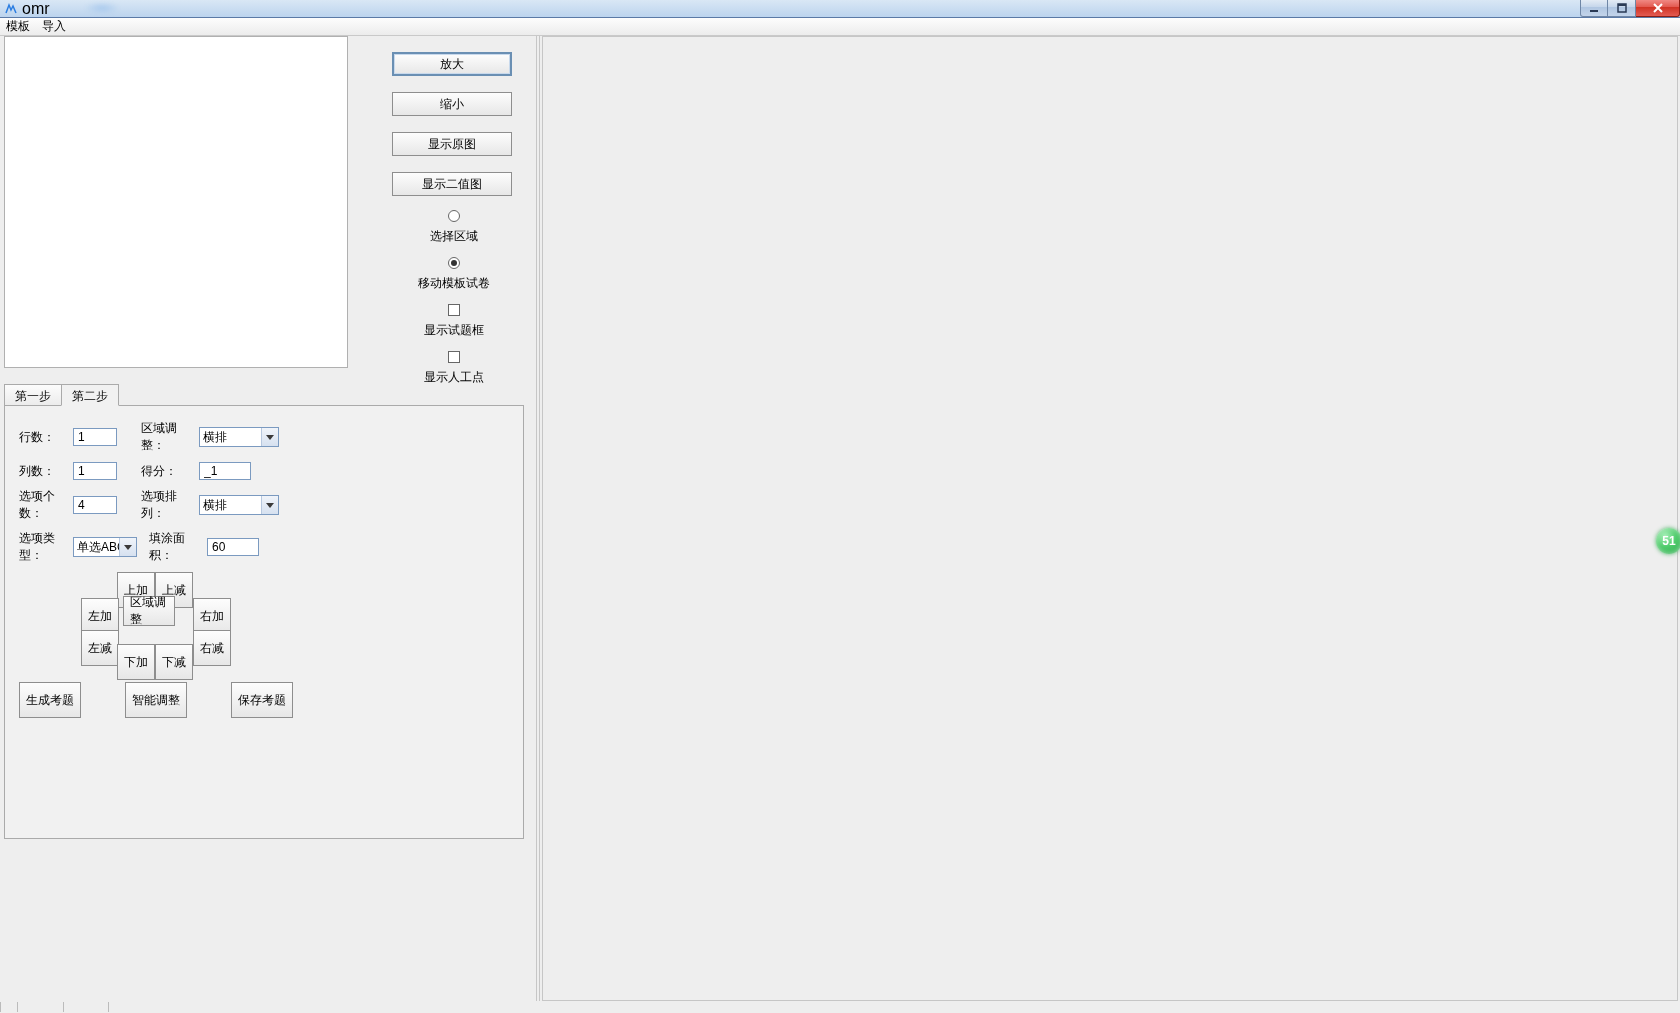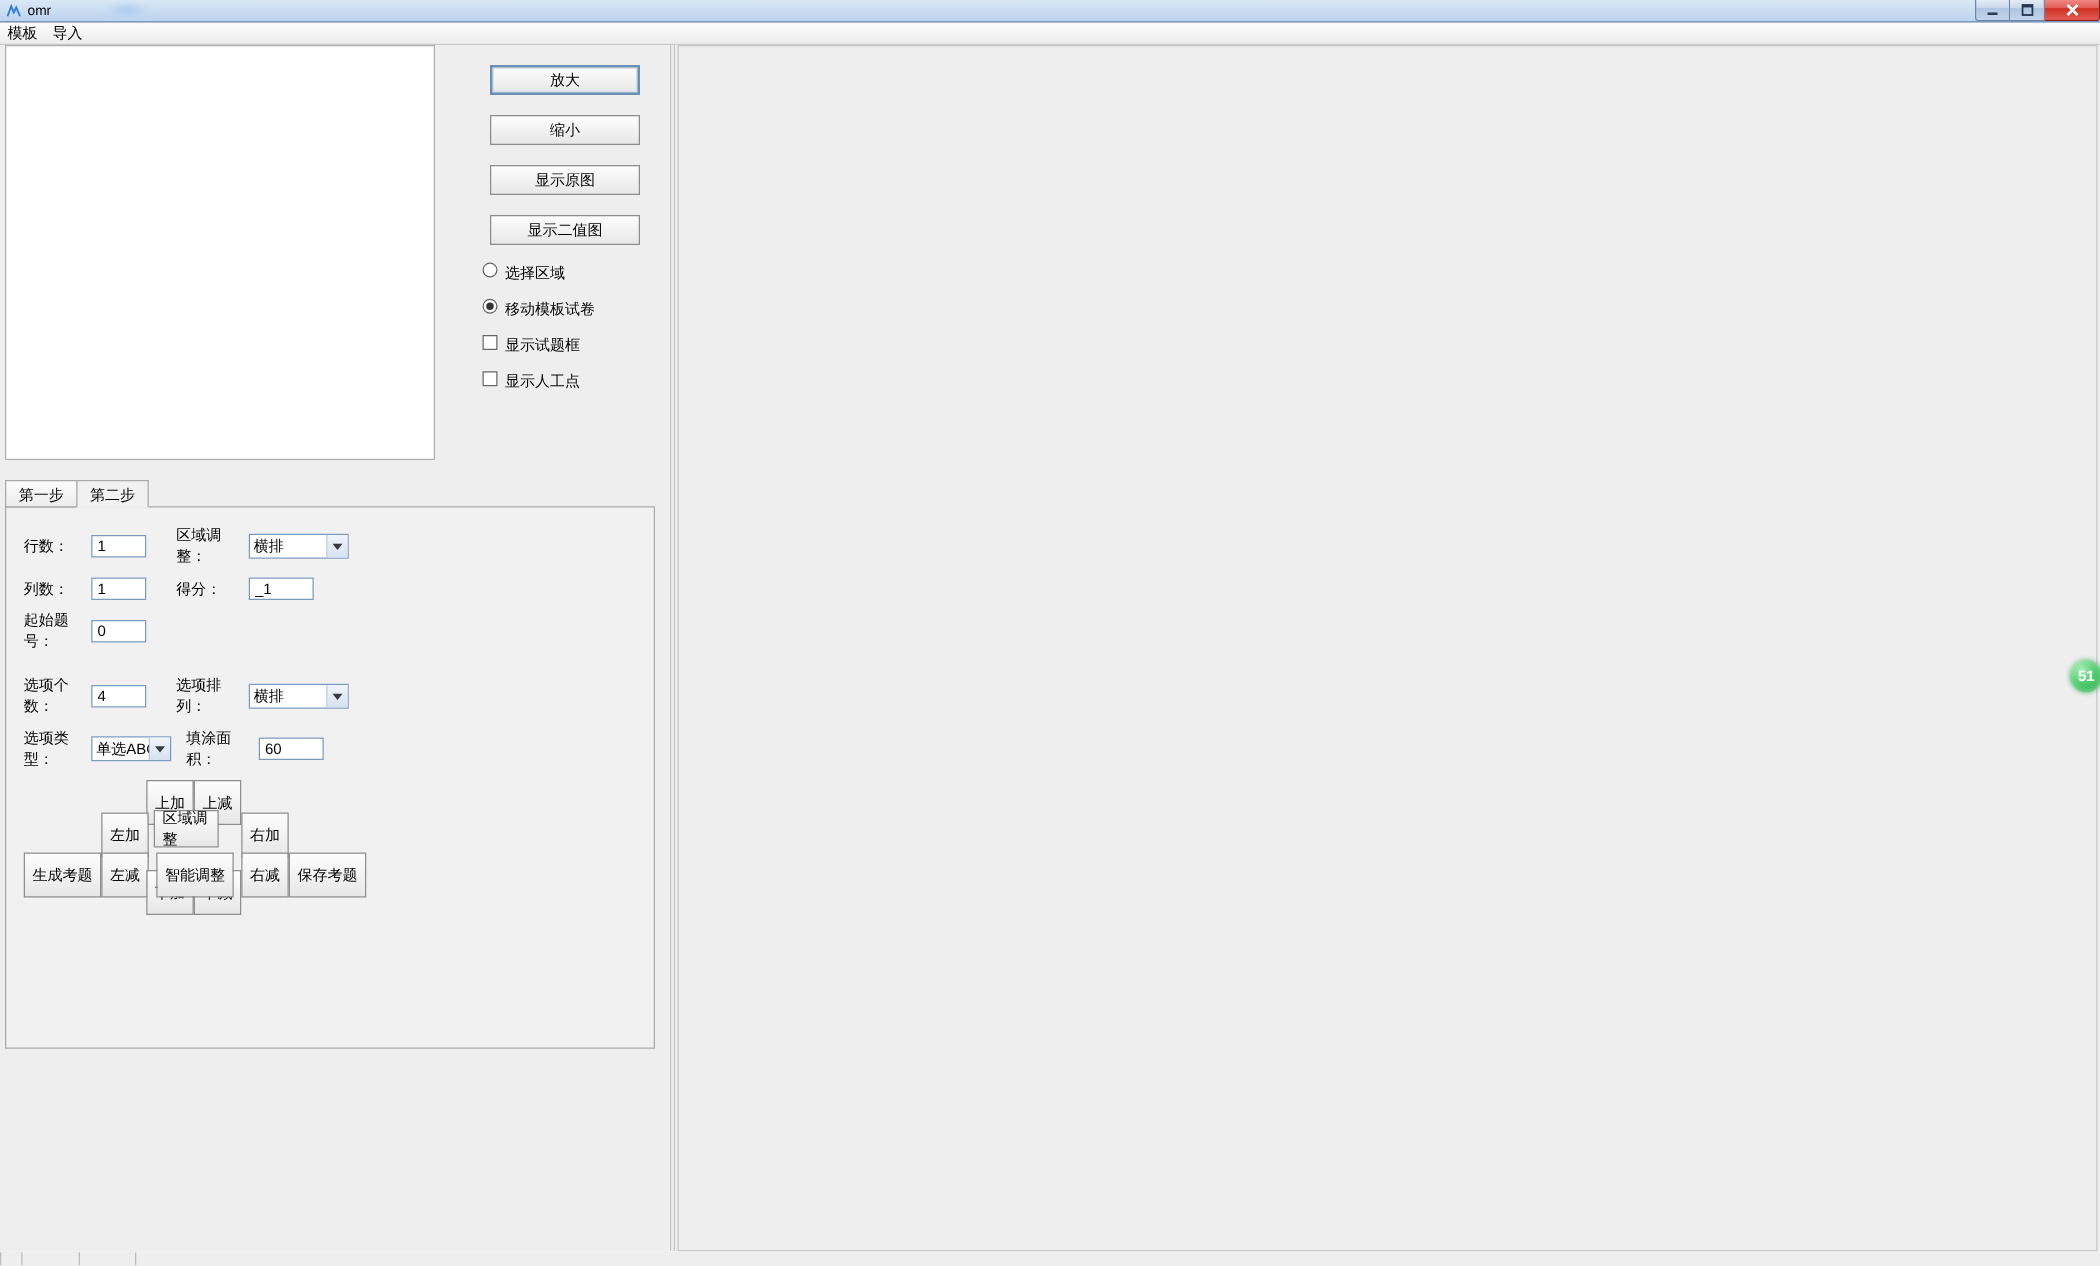--- a/index.html
+++ b/index.html
@@ -12,21 +12,21 @@
   border-bottom: 1px solid #5b7aa6;
   display: flex;
   align-items: center;
   position: relative;
   padding-left: 4px;
 }
 .titlebar .app-icon {
   width: 14px; height: 14px; margin-right: 4px;
   display: inline-flex; align-items: center; justify-content: center;
 }
-.titlebar .title { color: #000; font-size: 11px; text-align: center; }
+.titlebar .title { color: #000; font-size: 16px; text-align: center; }
 .titlebar .smudge {
   position: absolute; left: 84px; top: 2px; width: 36px; height: 12px;
   background: radial-gradient(ellipse at center, rgba(150,190,235,.7) 0%, rgba(150,190,235,0) 70%);
   filter: blur(2px);
 }
 .win-controls {
   position: absolute; right: 0; top: -1px; display: flex; height: 18px;
 }
 .win-btn {
   width: 28px; height: 18px;
@@ -70,21 +70,21 @@
 
 .toolcol { position: absolute; left: 382px; top: 0; width: 140px; }
 .tool-btn {
   width: 120px; height: 24px; margin: 16px auto 14px auto;
   display: flex; align-items: center; justify-content: center;
   background: linear-gradient(to bottom, #fdfdfd 0%, #e7e7e7 100%);
   border: 1px solid #8e8e8e;
   cursor: default;
 }
 .tool-btn.default { border: 2px solid #6a8fb3; box-shadow: inset 0 0 0 1px #c8d9ec; }
-.opt-row { display: flex; align-items: flex-start; gap: 6px; margin: 8px 0 12px 4px; color: #000; }
+.opt-row { display: flex; align-items: center; gap: 6px; margin: 8px 0 12px 4px; color: #000; flex-direction: column; }
 .radio { width: 12px; height: 12px; border: 1px solid #666; border-radius: 50%; display: inline-flex; align-items: center; justify-content: center; background: #fff; }
 .radio.checked::after { content: ""; width: 6px; height: 6px; border-radius: 50%; background: #333; }
 .chk { width: 12px; height: 12px; border: 1px solid #666; background: #fff; display: inline-block; }
 
 
 .vdiv { position: absolute; left: 536px; top: 0; bottom: 0; width: 4px; background: #eeeeee; box-shadow: inset -1px 0 0 #c6c6c6, inset 1px 0 0 #c6c6c6; }
 .canvas { position: absolute; left: 542px; right: 2px; top: 0; bottom: 0; background: #eeeeee; border: 1px solid #c6c6c6; }
 
 
 .tabpanel { position: absolute; left: 4px; top: 348px; width: 520px; height: 456px; }
@@ -260,24 +260,20 @@
         </div>
       </div>
 
       <div class="form-row">
         <span class="lbl">列数：</span>
         <input class="txt" value="1" style="">
         <span class="lbl2">得分：</span>
         <input class="txt w52" value="_1" style="">
       </div>
 
-      <div class="form-row" style="margin-bottom:18px;">
-        <span class="lbl">起始题号：</span>
-        <input class="txt" value="0" style="">
-      </div>
 
       <div class="form-row">
         <span class="lbl">选项个数：</span>
         <input class="txt" value="4" style="">
         <span class="lbl2">选项排列：</span>
         <div class="combo">
           <span>横排</span>
           <span class="arrow"></span>
         </div>
       </div>

